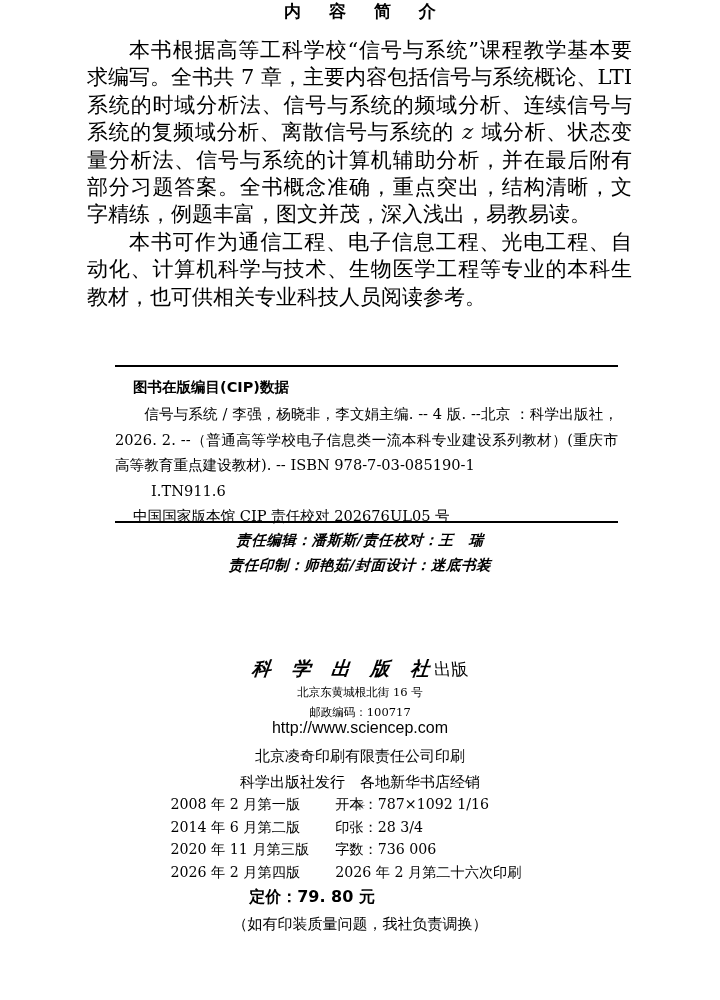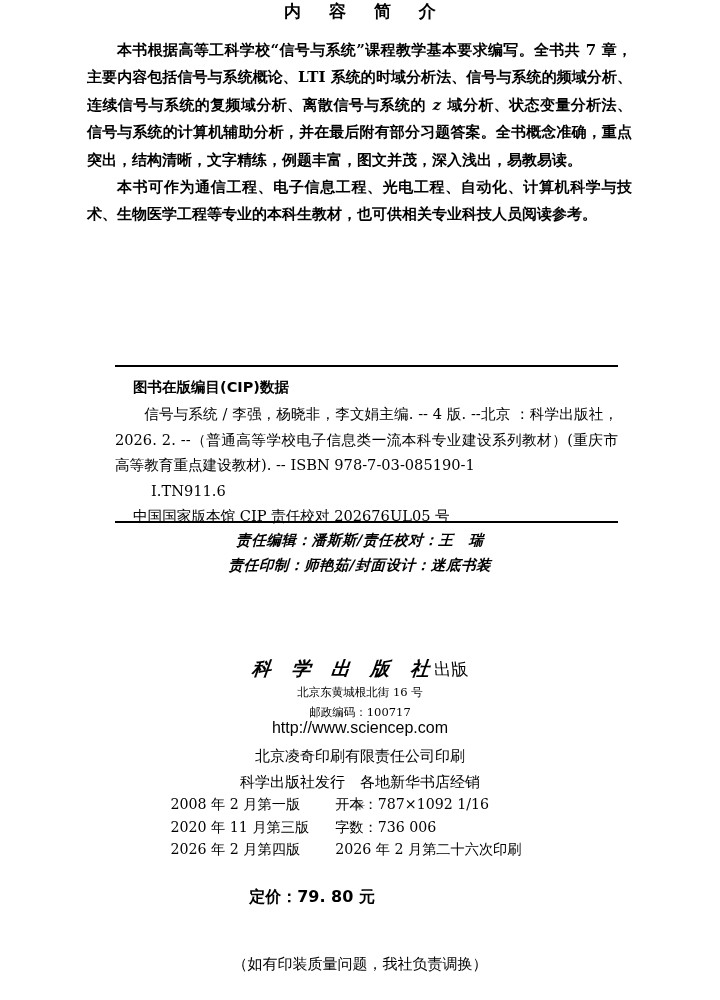--- a/index.html
+++ b/index.html
@@ -27,26 +27,25 @@
     text-indent: 11px;
     margin: 0;
     font-family: "DejaVu Sans", "Liberation Sans", sans-serif;
   }
   .abstract-body {
     margin: 0;
     padding: 14px 88px 0 87px;
   }
   .abstract-body p {
     margin: 0;
-    font-size: 15px;
+    font-size: 21px;
     line-height: 27.4px;
     text-align: justify;
     text-indent: 2em;
     text-justify: inter-ideograph;
-    font-weight: bold;
   }
   .mathvar {
     font-style: italic;
     font-family: "DejaVu Serif", "Liberation Serif", serif;
     padding: 0 1px;
   }
 
   
   .rule {
     position: absolute;
@@ -193,21 +192,20 @@
     font-family: "DejaVu Sans", "Liberation Sans", sans-serif;
   }
   .footnote {
     position: absolute;
     left: 0;
     top: 911px;
     width: 720px;
     text-align: center;
     font-size: 15px;
     line-height: 26px;
-    margin-top: 40px;
   }
 </style>
 </head>
 <body>
 
 <div class="page">
 
   <div class="abstract-title">内  容  简  介</div>
 
   <div class="abstract-body">
@@ -241,20 +239,24 @@
   </div>
 
   <div class="history">
     <table>
       <tbody>
         <tr>
           <td class="col-a">2008 年  2 月第一版</td>
           <td class="col-b">开本：787×1092   1/16</td>
         </tr>
         <tr>
+          <td class="col-a">2014 年  6 月第二版</td>
+          <td class="col-b">印张：28 3/4</td>
+        </tr>
+        <tr>
           <td class="col-a">2020 年 11 月第三版</td>
           <td class="col-b">字数：736 006</td>
         </tr>
         <tr>
           <td class="col-a">2026 年  2 月第四版</td>
           <td class="col-b">2026 年 2 月第二十六次印刷</td>
         </tr>
       </tbody>
     </table>
   </div>

